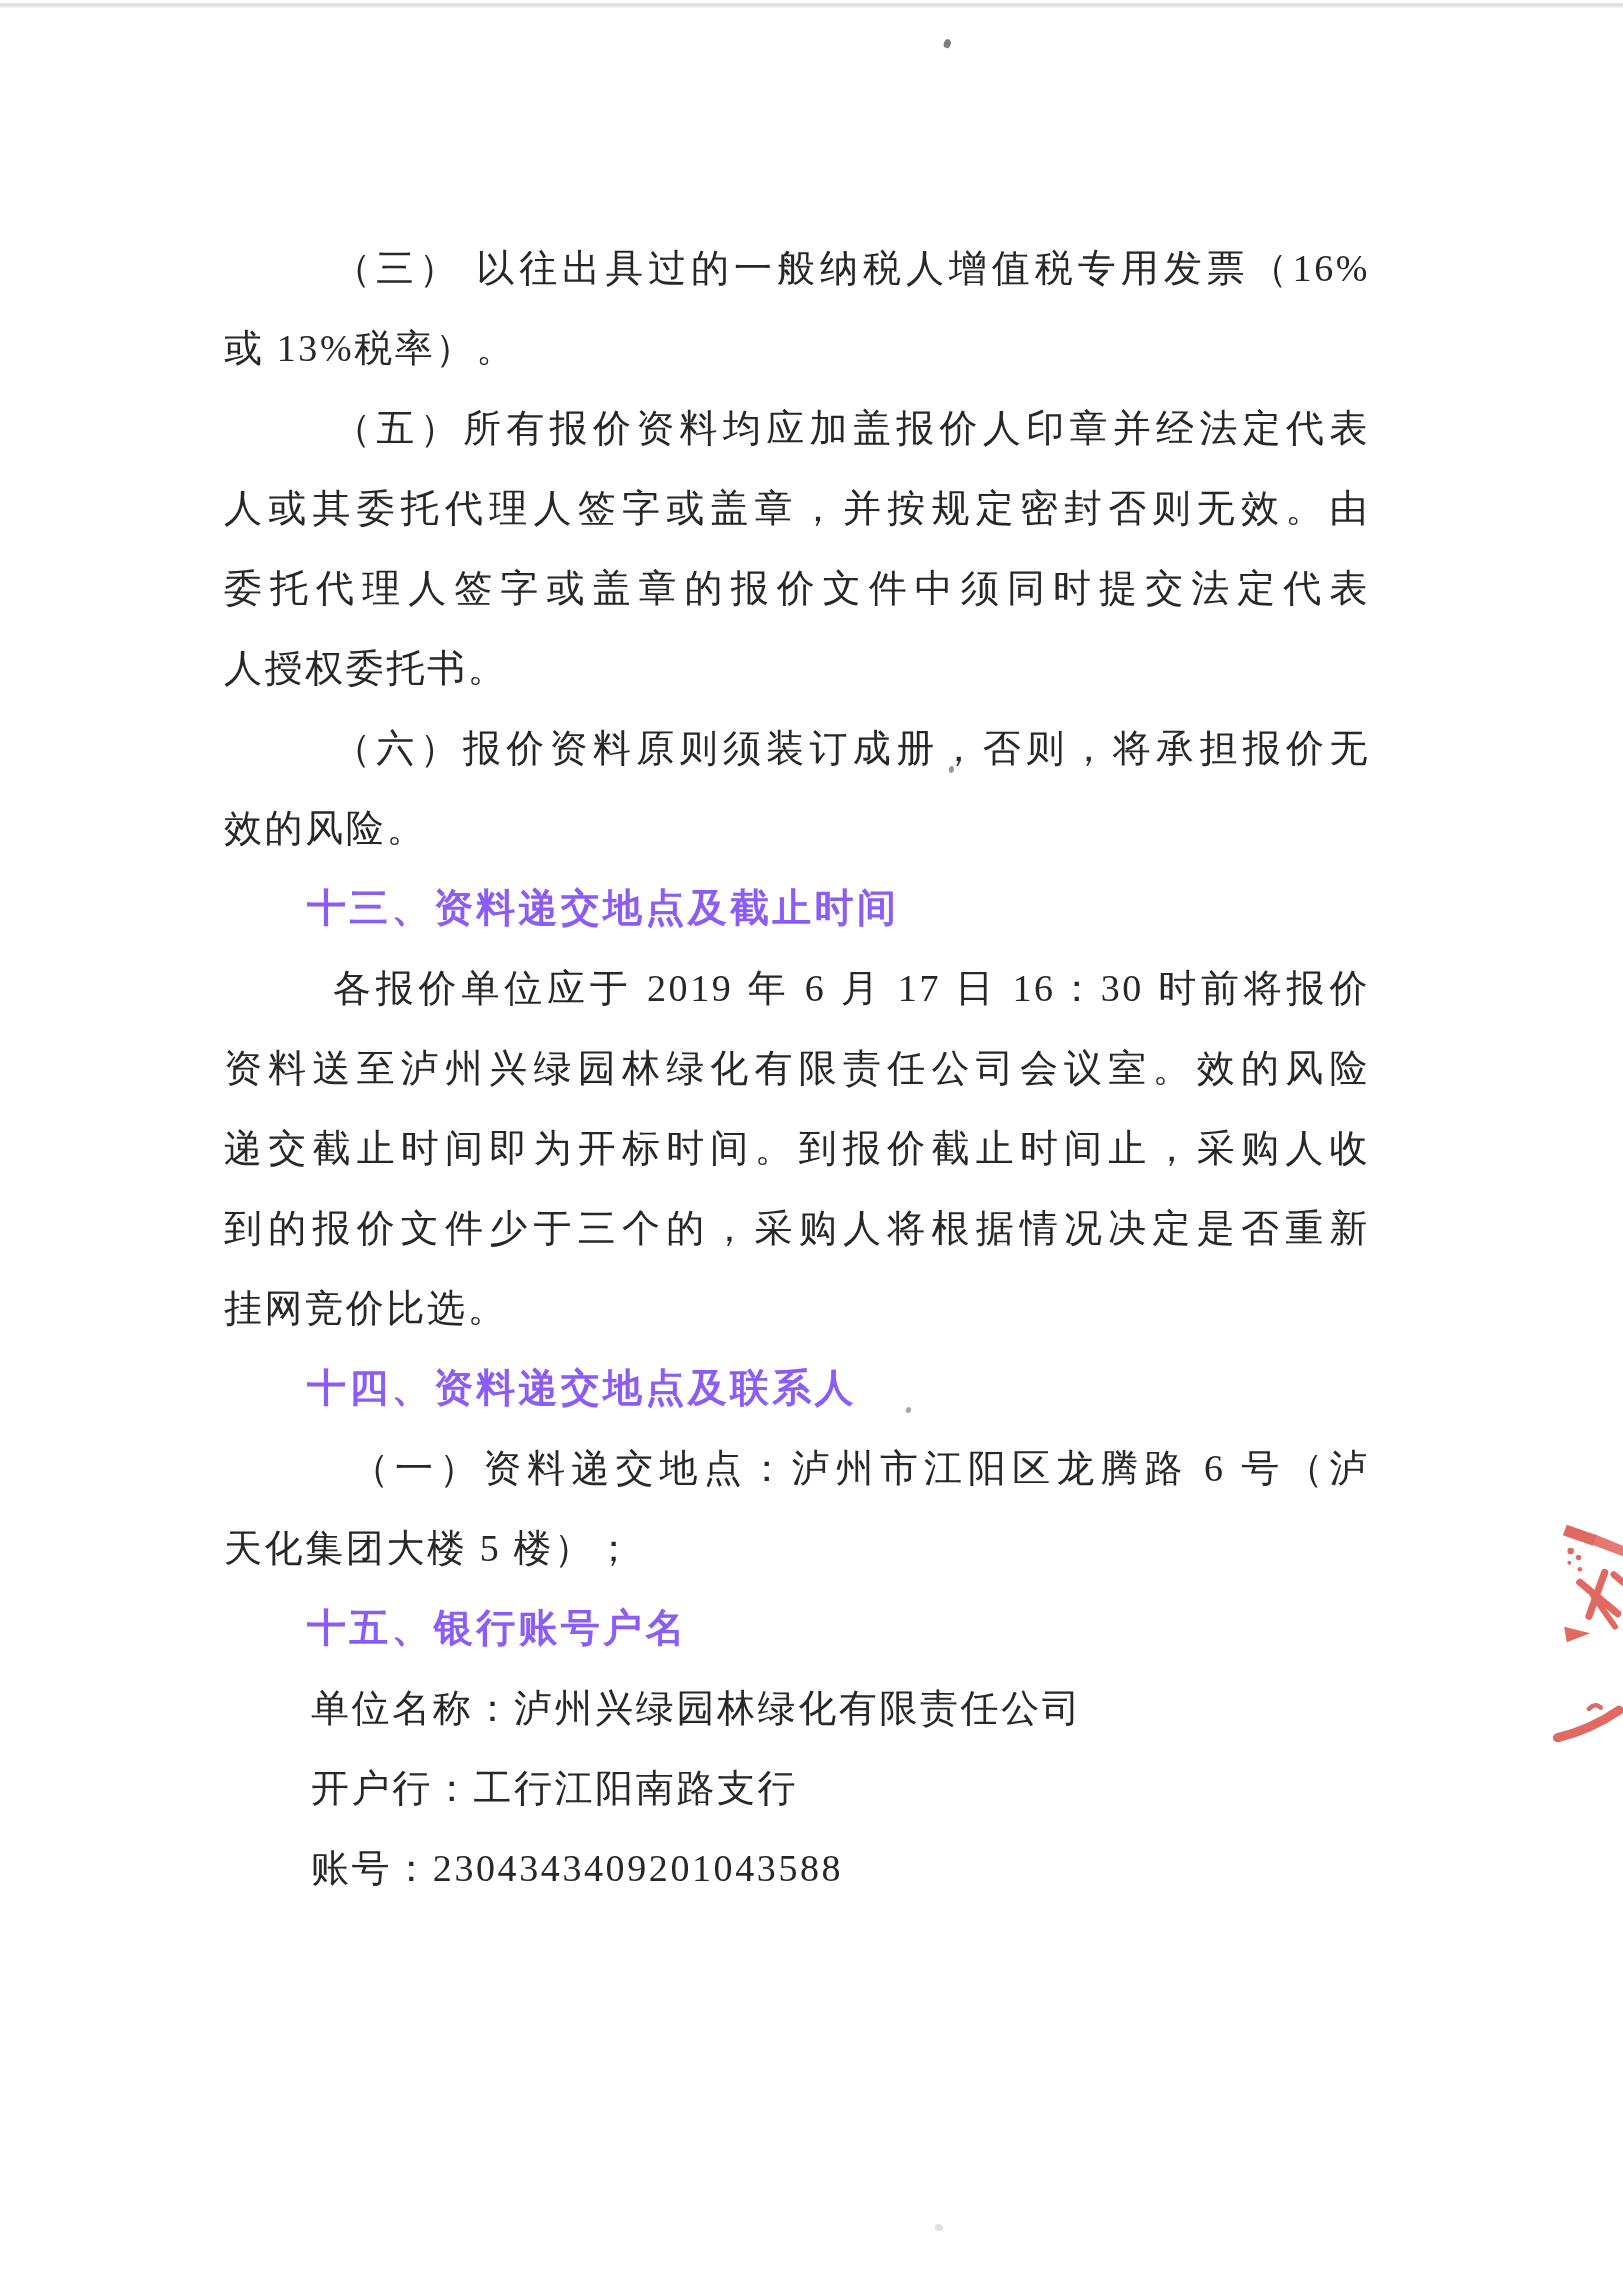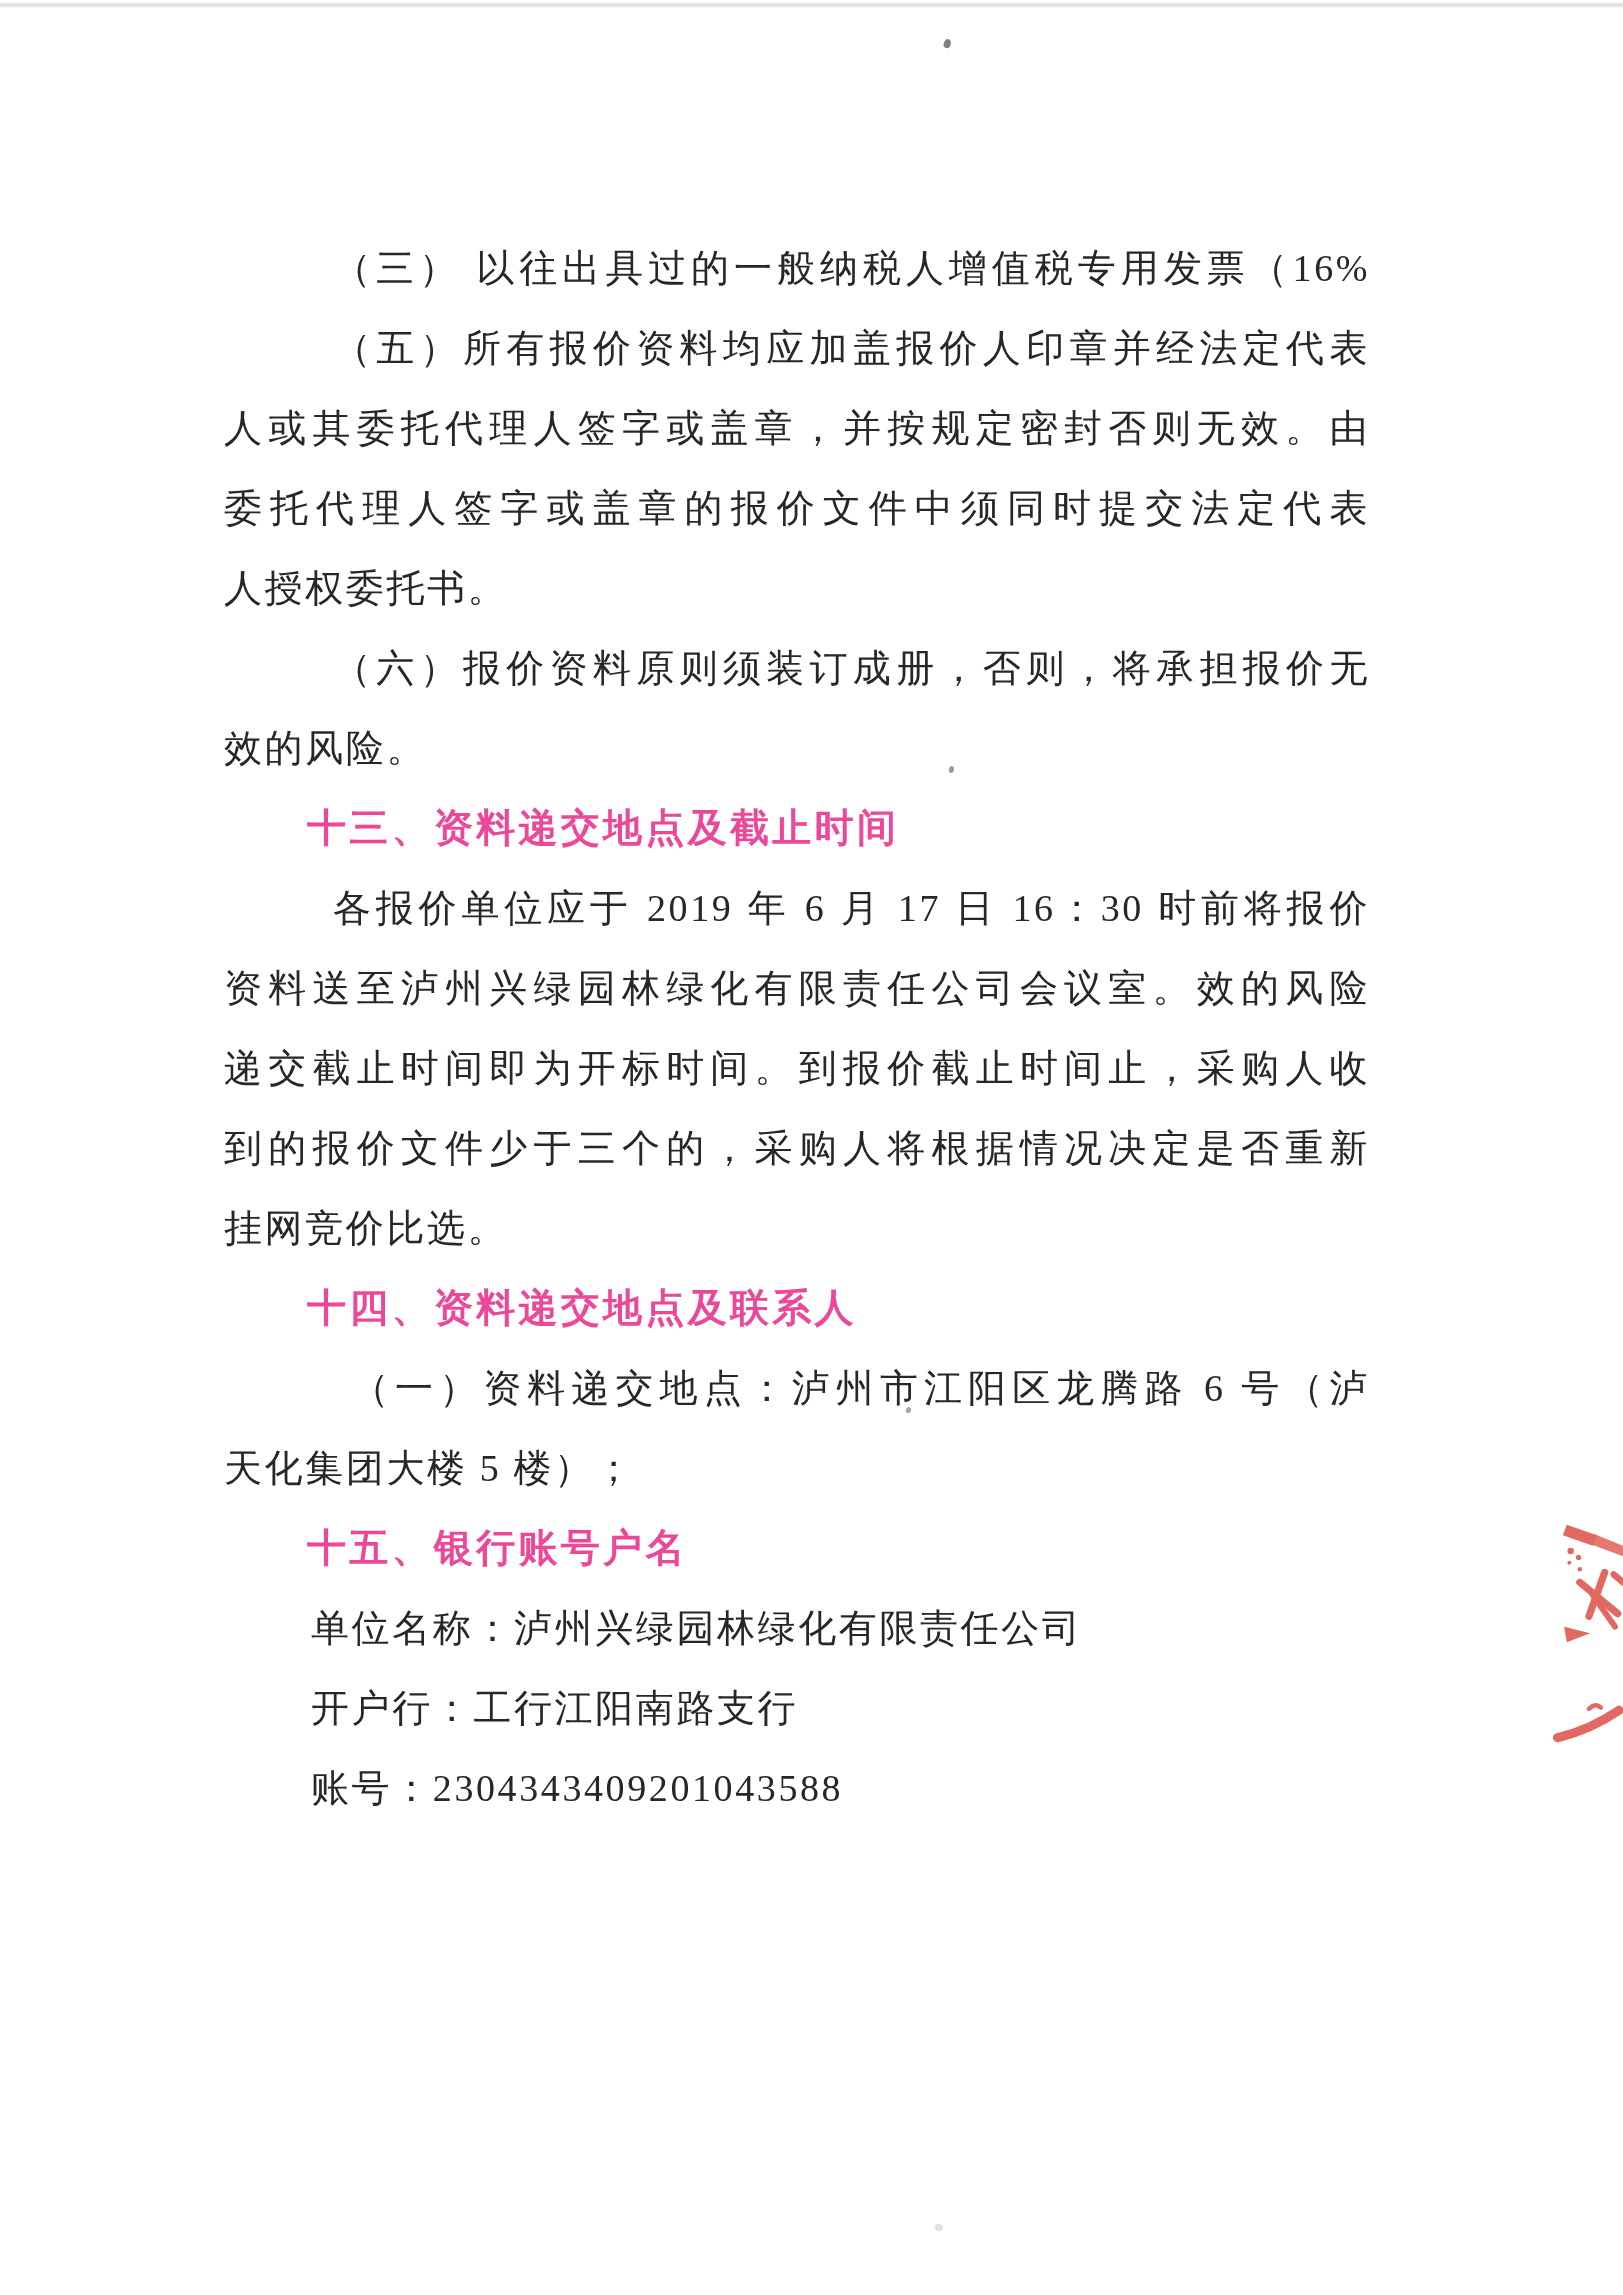--- a/index.html
+++ b/index.html
@@ -46,21 +46,21 @@
   }
   .kind-body      { padding-left: 0; }
   .kind-body-indent { padding-left: 109px; }
   .kind-indent-more { padding-left: 127px; }
   .kind-bank      { padding-left: 87px; }
   .kind-heading   {
     padding-left: 83px;
     font-weight: 700;
     font-size: 39px;
     letter-spacing: 3.3px;
-    color: #ec4899;
+    color: #8b5cf6;
   }
 
   .red-marks {
     position: absolute;
     left: 1551px;
     top: 1517px;
     width: 72px;
     height: 222px;
   }
   .red-marks-lower {
@@ -83,20 +83,21 @@
 </head>
 <body>
 
 <div class="page">
 
   <div class="scan-top-edge"></div>
 
   <div class="content">
 
   <div class="line kind-body-indent justify">（三） 以往出具过的一般纳税人增值税专用发票（16%</div>
+      <div class="line kind-body">或 13%税率）。</div>
       <div class="line kind-body-indent justify">（五）所有报价资料均应加盖报价人印章并经法定代表</div>
       <div class="line kind-body justify">人或其委托代理人签字或盖章，并按规定密封否则无效。由</div>
       <div class="line kind-body justify">委托代理人签字或盖章的报价文件中须同时提交法定代表</div>
       <div class="line kind-body">人授权委托书。</div>
       <div class="line kind-body-indent justify">（六）报价资料原则须装订成册，否则，将承担报价无</div>
       <div class="line kind-body">效的风险。</div>
       <div class="line kind-heading">十三、资料递交地点及截止时间</div>
       <div class="line kind-body-indent justify">各报价单位应于 2019 年 6 月 17 日 16：30 时前将报价</div>
       <div class="line kind-body justify">资料送至泸州兴绿园林绿化有限责任公司会议室。效的风险</div>
       <div class="line kind-body justify">递交截止时间即为开标时间。到报价截止时间止，采购人收</div>

